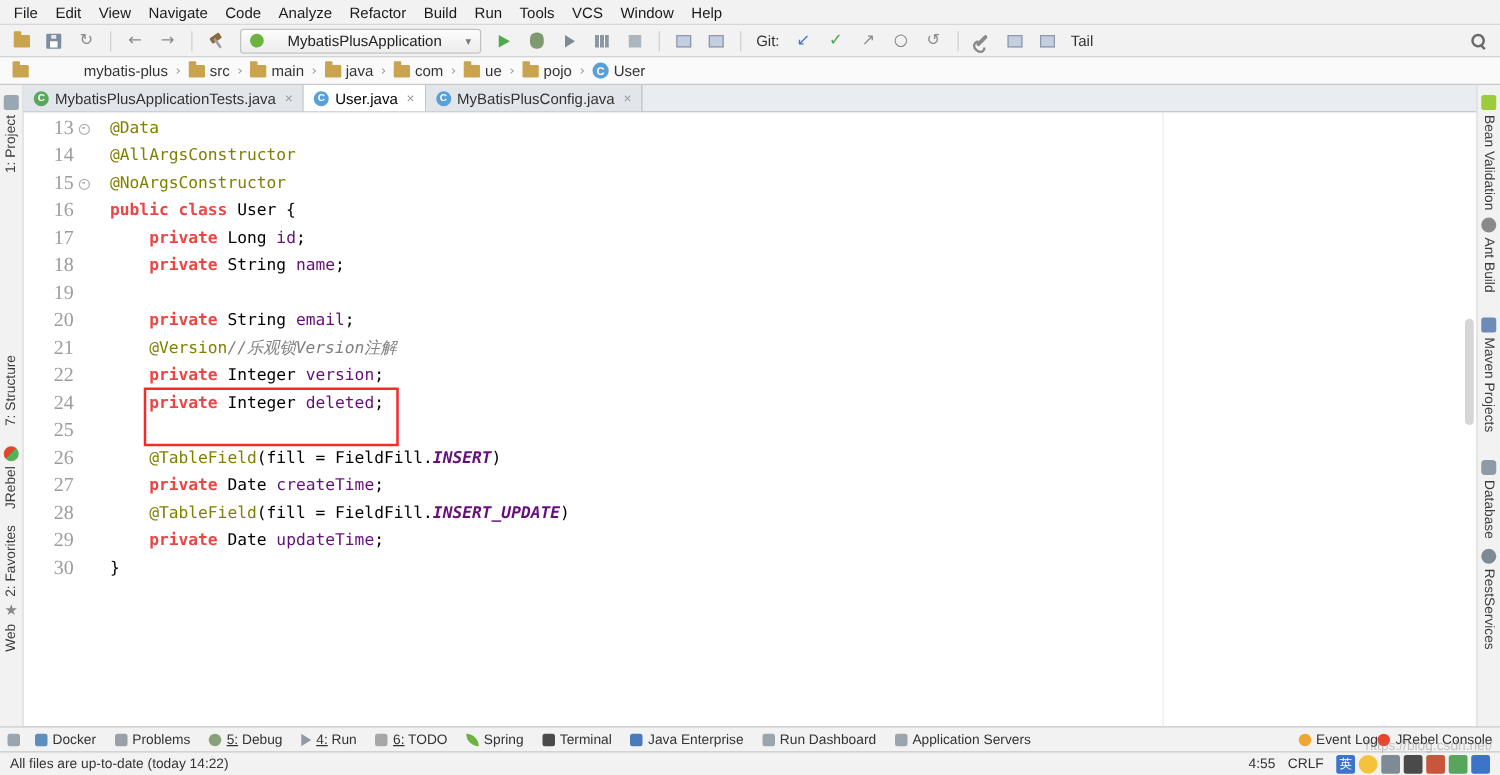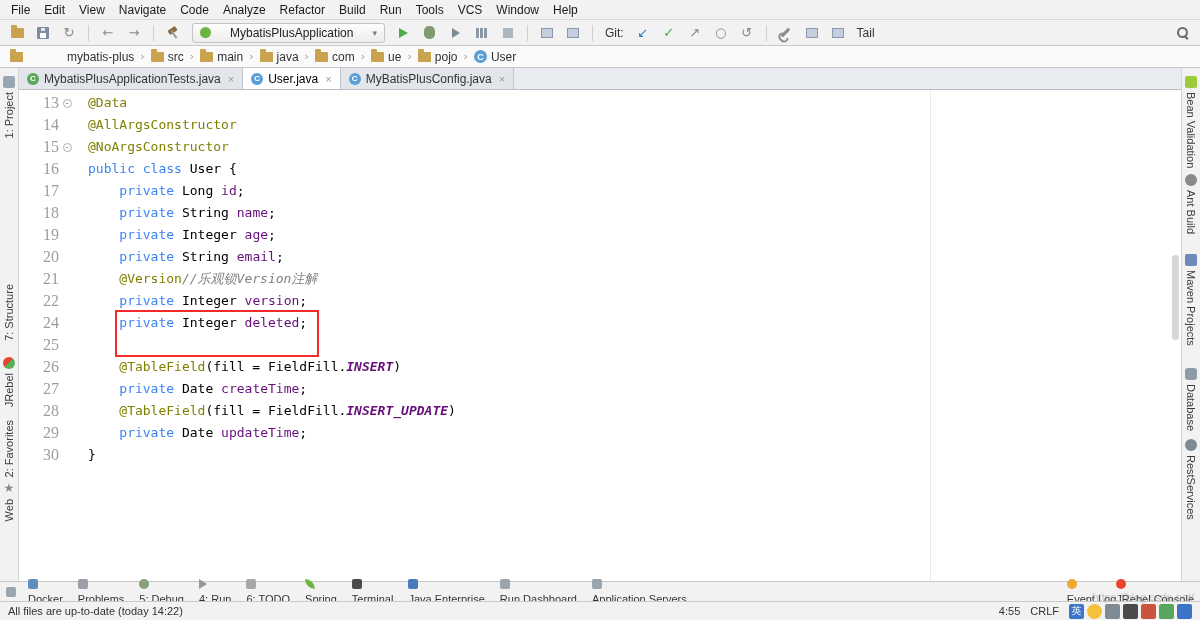--- a/index.html
+++ b/index.html
@@ -84,32 +84,32 @@
 
   
   #editor { left:19px; top:90px; width:1162px; height:491px; background:#fff; overflow:hidden; }
   #lines { padding-top:2px; position:relative; }
   .line { display:flex; height:22px; font-family:"DejaVu Sans Mono",monospace; font-size:13px; line-height:22px; }
   .ln { width:40px; text-align:right; color:#9d9d9d; font-size:16px; flex:none;font-family:Liberation Serif, serif; }
   .foldc { width:16px; flex:none; display:flex; align-items:center; justify-content:center; }
   .fold-dot { width:9px; height:9px; border:1px solid #b0b0b0; border-radius:50%; font-size:9px; line-height:7px; text-align:center; color:#777; }
   .code { white-space:pre; padding-left:13px; color:#000; }
   .sy-ann { color:#808000; }
-  .sy-kw { color:#3b82f6; font-weight:normal; }
+  .sy-kw { color:#ef4444; font-weight:bold; }
   .sy-field { color:#660e7a; font-weight:normal; }
   .sy-cmt { color:#808080; font-style:italic; }
   .sy-const { color:#660e7a; font-weight:bold; font-style:italic; }
   #margin-line { position:absolute; left:911px; top:0; width:1px; height:491px; background:#ebebeb; }
   #red-box { position:absolute; left:96px; top:220px; width:204px; height:47px; border:2px solid #f52a2a; }
   #scroll-thumb { position:absolute; right:2px; top:165px; width:7px; height:85px; background:#d6d6d6; border-radius:4px; }
 
   
   #bottombar { left:0; top:581px; width:1200px; height:20px; background:#f2f2f2; border-top:1px solid #c9c9c9; display:flex; align-items:center; padding:0 6px; font-size:11px; color:#333; }
   .ic-switch { width:10px; height:10px; background:#9aa5ad; border-radius:2px; margin-right:12px; flex:none; }
-  .bb-item { display:flex; align-items:flex-start; gap:4px; margin-right:15px;flex-direction:column; }
+  .bb-item { display:flex; align-items:center; gap:4px; margin-right:15px; }
   #bb-right { margin-left:auto; display:flex; align-items:center; }
   #bb-right .bb-item { margin-right:0; margin-left:0; }
   .bb-label { display:inline-block; }
   .bb-label.mnem::first-letter { text-decoration:underline; }
   .bbic { width:10px; height:10px; border-radius:2px; flex:none; }
   .bbic.docker { background:#5d8fbe; }
   .bbic.problems { background:#9aa0a6; }
   .bbic.debug { background:#8aa07a; border-radius:5px; }
   .bbic.run { width:0; height:0; border-left:8px solid #8f9aa3; border-top:5px solid transparent; border-bottom:5px solid transparent; background:none; border-radius:0; }
   .bbic.todo { background:#a7a7a7; }
@@ -373,21 +373,20 @@
         <span class="code"><span>    </span><span class="sy-kw">private</span><span> Long </span><span class="sy-field">id</span><span>;</span></span>
       </div>
       <div class="line">
         <span class="ln">18</span>
         <span class="foldc"></span>
         <span class="code"><span>    </span><span class="sy-kw">private</span><span> String </span><span class="sy-field">name</span><span>;</span></span>
       </div>
       <div class="line">
         <span class="ln">19</span>
         <span class="foldc"></span>
-        <span class="code"><span>    </span><span class="sy-kw">private</span><span> Integer </span><span class="sy-field">age</span><span>;</span></span>
       </div>
       <div class="line">
         <span class="ln">20</span>
         <span class="foldc"></span>
         <span class="code"><span>    </span><span class="sy-kw">private</span><span> String </span><span class="sy-field">email</span><span>;</span></span>
       </div>
       <div class="line">
         <span class="ln">21</span>
         <span class="foldc"></span>
         <span class="code"><span>    </span><span class="sy-ann">@Version</span><span class="sy-cmt">//乐观锁Version注解</span></span>

